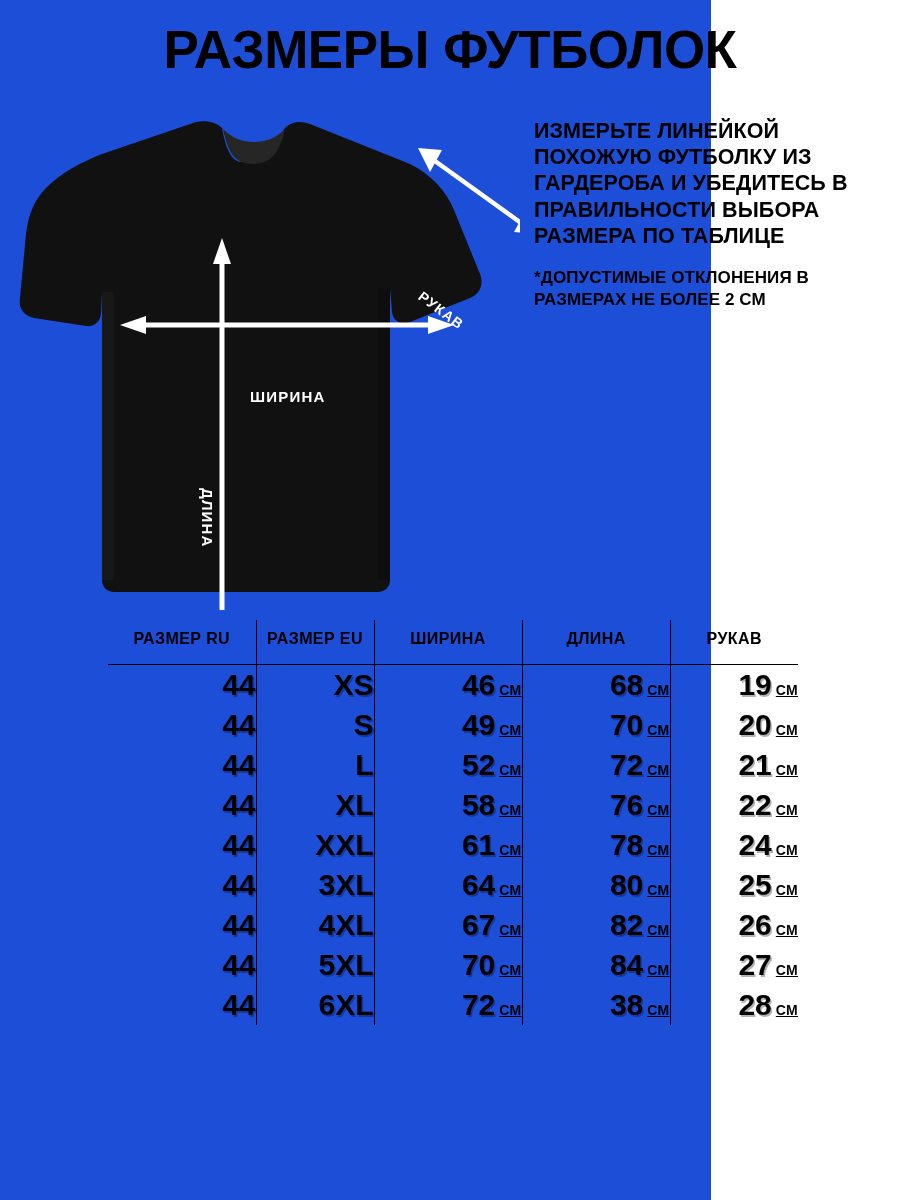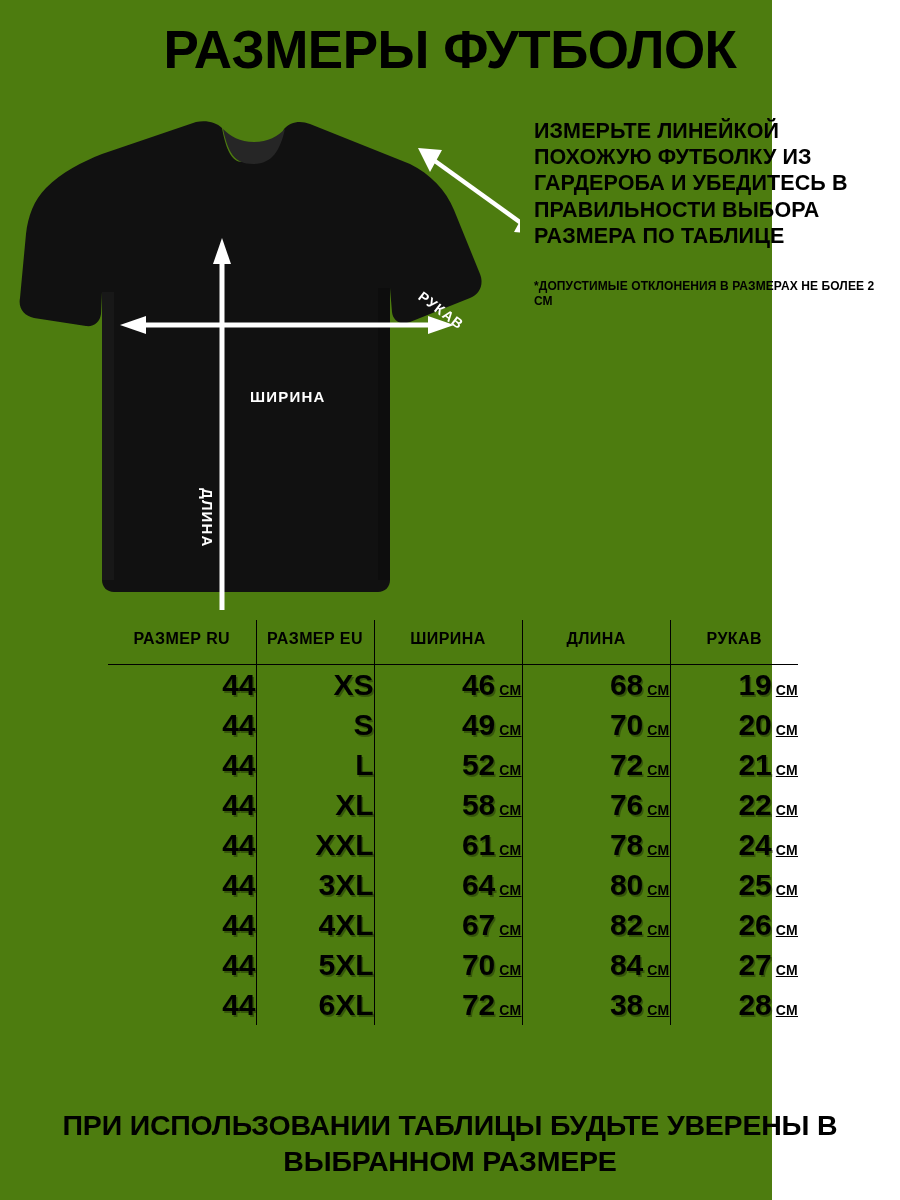--- a/index.html
+++ b/index.html
@@ -6,23 +6,23 @@
   html, body {
     margin: 0; padding: 0;
     width: 900px; height: 1200px;
     background: #ffffff;
     font-family: "Liberation Sans", sans-serif;
     color: #000000;
     overflow: hidden;
   }
   .page {
     position: relative;
-    width: 772px;
+    width: 711px;
     height: 1200px;
-    background: #4d7c0f;
+    background: #1d4ed8;
   }
 
   
   .title {
     position: absolute;
     top: 22px;
     left: 0;
     width: 900px;
     text-align: center;
     font-size: 53px;
@@ -68,21 +68,21 @@
     top: 118px;
     width: 350px;
   }
   .note-block {
     font-weight: bold;
     line-height: 1.22;
     letter-spacing: 0.1px;
   }
   .note-main { font-size: 21.5px; }
   .note-second { font-size: 21.5px; margin-top: 28px; }
-  .note-small { font-size: 12px; margin-top: 30px; line-height: 1.28; }
+  .note-small { font-size: 17px; margin-top: 18px; line-height: 1.28; }
 
   
   .table-wrap {
     position: absolute;
     left: 108px;
     top: 620px;
     width: 690px;
   }
   table.sizes {
     border-collapse: collapse;
@@ -281,15 +281,14 @@
           <td>44</td>
           <td>6XL</td>
           <td><span>72</span><span class="unit">СМ</span></td>
           <td><span>38</span><span class="unit">СМ</span></td>
           <td><span>28</span><span class="unit">СМ</span></td>
         </tr>
       </tbody>
     </table>
   </div>
 
-  <div class="footer">ПРИ ИСПОЛЬЗОВАНИИ ТАБЛИЦЫ БУДЬТЕ УВЕРЕНЫ В ВЫБРАННОМ РАЗМЕРЕ</div>
 
 </div>
 
 </body></html>

